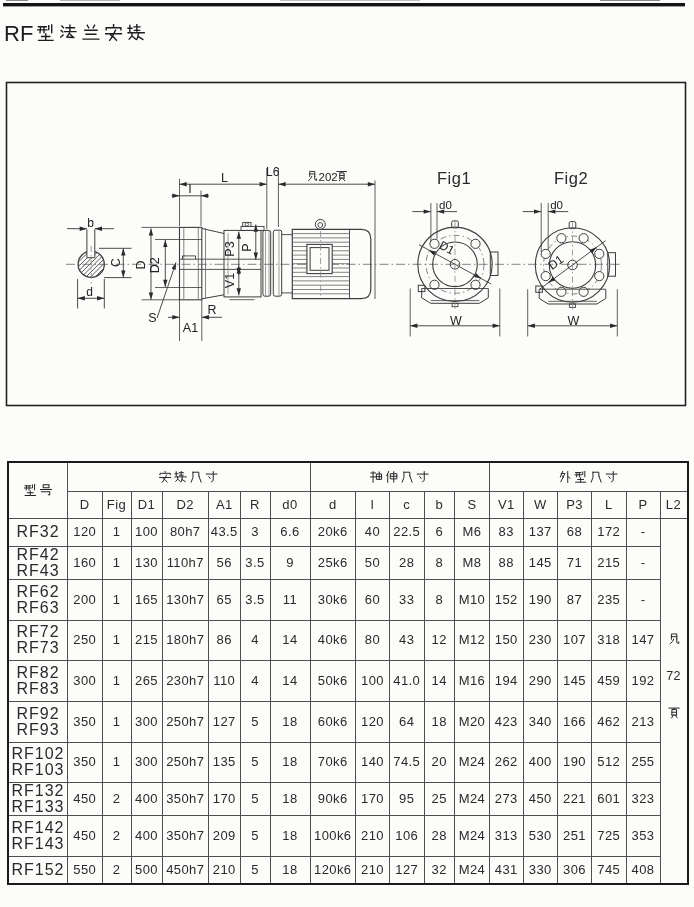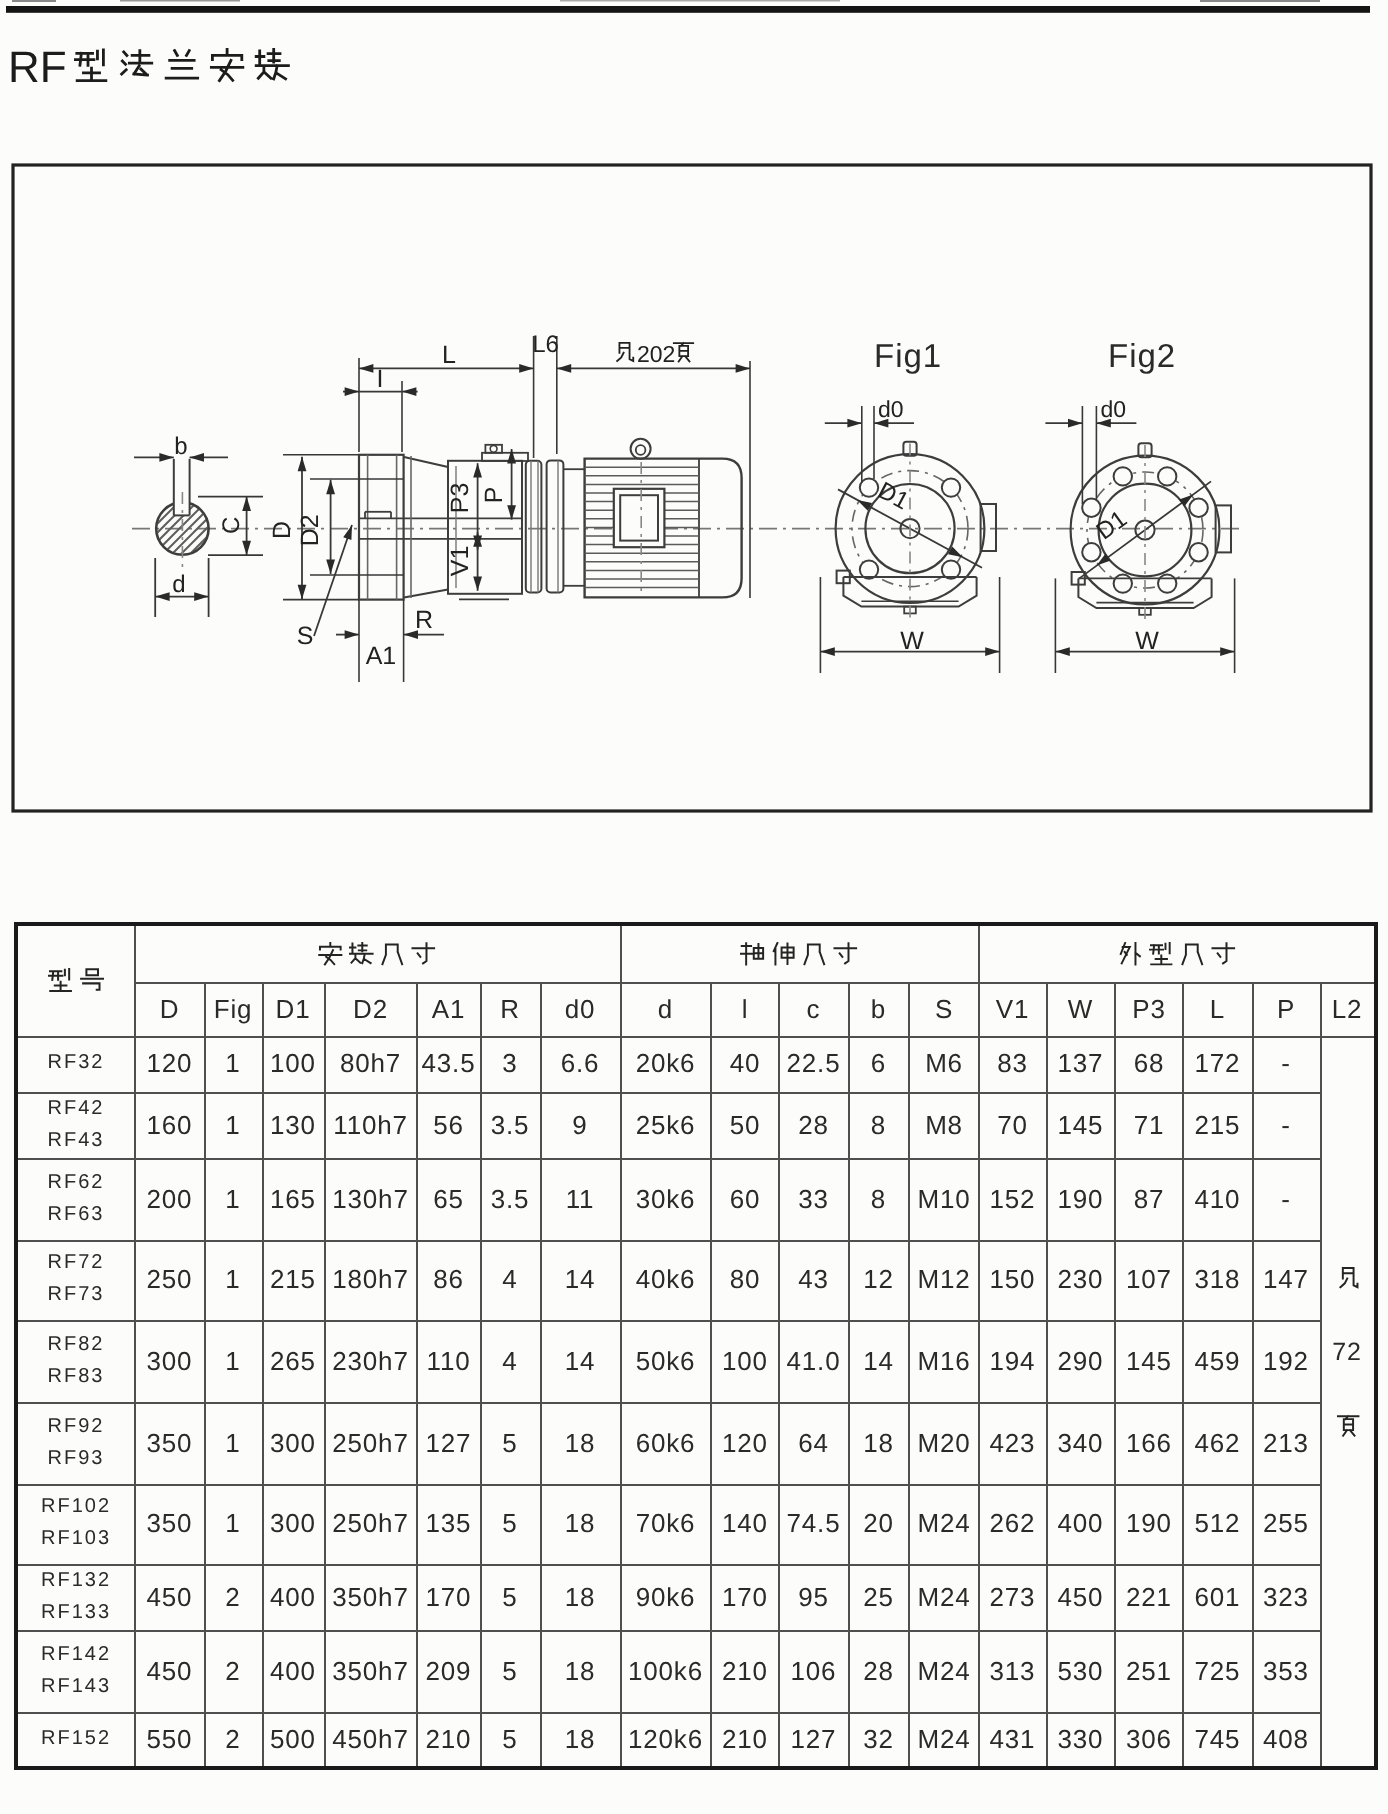--- a/index.html
+++ b/index.html
@@ -1,21 +1,21 @@
 <!DOCTYPE html>
 <html><head><meta charset="utf-8">
 <style>
 html,body{margin:0;padding:0;}
 body{width:694px;height:907px;position:relative;background:#fcfcfa;font-family:"Liberation Sans",sans-serif;overflow:hidden;}
 svg.main{position:absolute;left:0;top:0;}
 table.dt{position:absolute;left:7px;top:461px;border-collapse:collapse;table-layout:fixed;
  border:2px solid #1a1a1a;font-family:"Liberation Sans",sans-serif;}
 table.dt td{border:1px solid #4f4f4f;text-align:center;vertical-align:middle;padding:0;
  font-size:13px;color:#2a2a2a;letter-spacing:0.4px;line-height:14.5px;overflow:hidden;}
-table.dt td.mc{font-size:10px;letter-spacing:1px;line-height:16px;}
+table.dt td.mc{font-size:16px;letter-spacing:1px;line-height:16px;}
 table.dt td.h2{font-size:13px;}
 table.dt td.l2c{vertical-align:middle;}
 .l2w{display:flex;flex-direction:column;align-items:center;gap:24px;transform:translateY(-25px);}
 .l2n{font-size:12.5px;color:#2a2a2a;}
 </style></head>
 <body>
 <svg class="main" width="694" height="907" viewBox="0 0 694 907">
 <defs>
       <g id="g-xing" fill="none" stroke="currentColor" stroke-width="8" stroke-linecap="square">
         <path d="M8 13 H53 M21 13 L17 47 M40 13 V47 M4 31 H57 M67 7 V29 M84 3 V46 M50 55 V90 M27 69 H73 M9 91 H91"></path>
@@ -595,21 +595,21 @@
         <td>130</td>
         <td>110h7</td>
         <td>56</td>
         <td>3.5</td>
         <td>9</td>
         <td>25k6</td>
         <td>50</td>
         <td>28</td>
         <td>8</td>
         <td>M8</td>
-        <td>70</td>
+        <td>88</td>
         <td>145</td>
         <td>71</td>
         <td>215</td>
         <td>-</td>
       </tr>
 
 <tr style="height:40.5px">
         <td class="mc">RF62<br>RF63</td>
         <td>200</td>
         <td>1</td>
@@ -619,21 +619,21 @@
         <td>3.5</td>
         <td>11</td>
         <td>30k6</td>
         <td>60</td>
         <td>33</td>
         <td>8</td>
         <td>M10</td>
         <td>152</td>
         <td>190</td>
         <td>87</td>
-        <td>410</td>
+        <td>235</td>
         <td>-</td>
       </tr>
 
 <tr style="height:40.5px">
         <td class="mc">RF72<br>RF73</td>
         <td>250</td>
         <td>1</td>
         <td>215</td>
         <td>180h7</td>
         <td>86</td>

